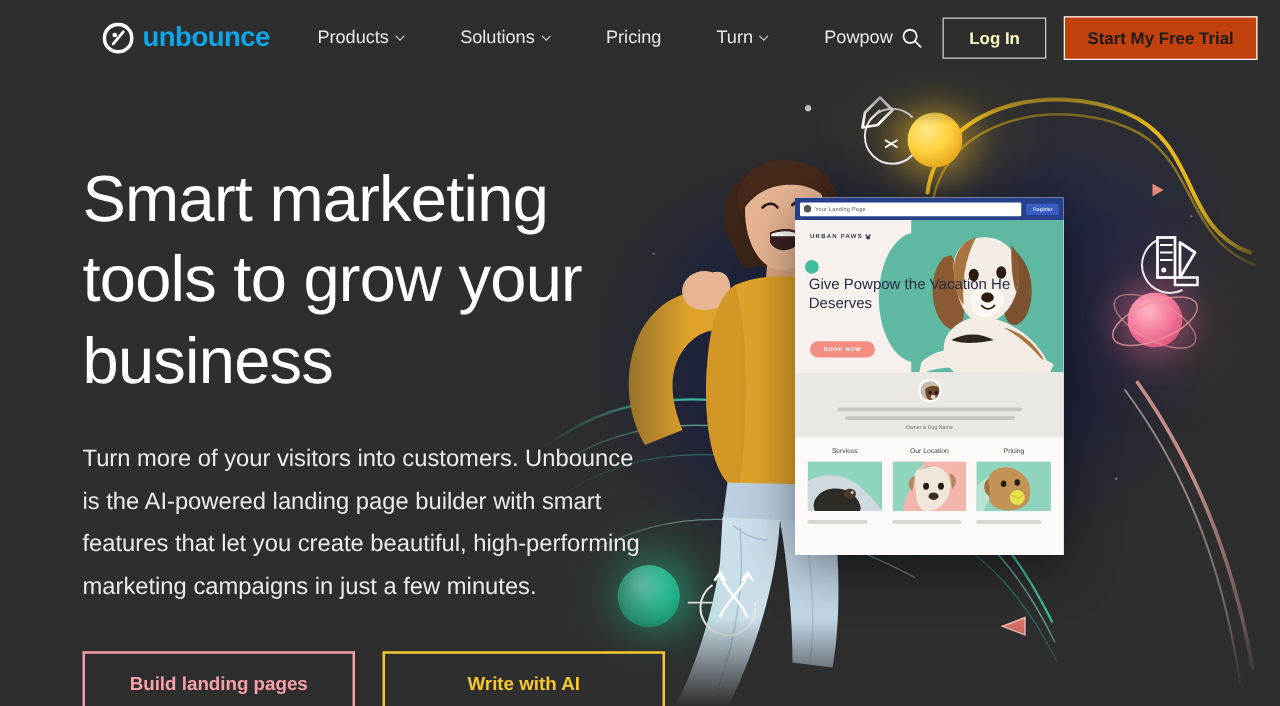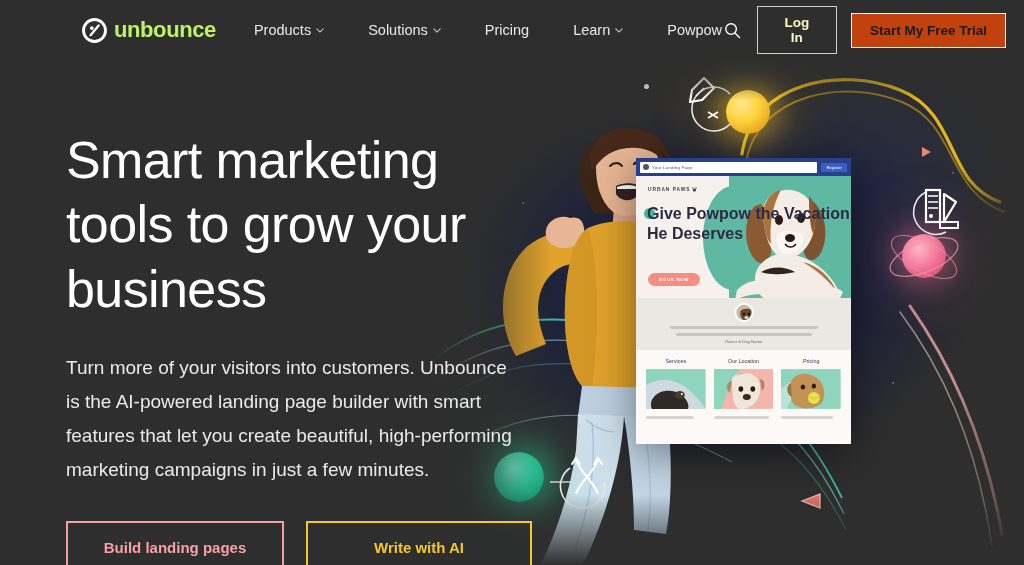--- a/index.html
+++ b/index.html
@@ -11,21 +11,21 @@
   }
   .page { position:relative; width:1024px; height:565px; background:#2e2e2e; overflow:hidden; }
 
   
   .header {
     position:absolute; top:0; left:0; width:1024px; height:60px;
     display:flex; align-items:center; z-index:60;
   }
   .brand { display:flex; align-items:center; gap:7px; margin-left:82px; }
   .brand-mark { width:25px; height:25px; flex:0 0 25px; }
-  .brand-word { font-size:22px; font-weight:700; color:#bef264; letter-spacing:-0.4px; }
+  .brand-word { font-size:22px; font-weight:700; color:#0ea5e9; letter-spacing:-0.4px; }
 
   .nav { display:flex; align-items:center; margin-left:38px; gap:44px; }
   .nav-item {
     display:flex; align-items:center; gap:5px;
     font-size:14.5px; color:#e8e8e8; cursor:pointer; white-space:nowrap;
   }
   .chev { width:8px; height:5px; flex:0 0 8px; opacity:.85; }
 
   .header-right { margin-left:auto; display:flex; align-items:center; gap:14px; margin-right:18px; }
   .search-btn { width:22px; height:22px; cursor:pointer; display:flex; align-items:center; justify-content:center; }
@@ -75,21 +75,21 @@
   .mk-bar { height:18px; background:#26408b; display:flex; align-items:center; padding:0 4px; }
   .mk-urlwrap { flex:1; height:11px; background:#fff; border-radius:1px; display:flex; align-items:center; gap:3px; padding:0 3px; }
   .mk-dot { width:6px; height:6px; border-radius:50%; background:#555; flex:0 0 6px; }
   .mk-url { font-size:4.4px; color:#555; letter-spacing:.2px; }
   .mk-btn { background:#3a5dc4; color:#fff; font-size:4.2px; padding:2px 5px; margin-left:4px; border-radius:1px; }
 
   .mk-hero { position:relative; height:122px; background:#f7f1ee; overflow:hidden; }
   .mk-teal { position:absolute; right:0; top:0; width:122px; height:122px; background:#5fb8a2; }
   .mk-teal:after{ content:""; position:absolute; left:-26px; top:10px; width:60px; height:104px; background:#5fb8a2; border-radius:50% 0 0 50%;}
   .mk-logo { position:absolute; left:12px; top:11px; font-size:4.8px; font-weight:700; letter-spacing:1px; color:#3a3a50; display:flex; align-items:center; gap:2px;}
-  .mk-h1 { position:absolute; left:11px; top:28px; font-size:16px; line-height:1.28; color:#2b2b44; font-weight:700; }
+  .mk-h1 { position:absolute; left:11px; top:44px; font-size:12px; line-height:1.28; color:#2b2b44; font-weight:400; }
   .mk-greendot { position:absolute; left:8px; top:32px; width:11px; height:11px; border-radius:50%; background:#3fbd9a; }
   .mk-book { position:absolute; left:12px; top:97px; background:#f58d83; color:#fff; font-size:4.4px; font-weight:700; letter-spacing:.6px; padding:4px 11px; border-radius:9px;}
   .mk-dog { position:absolute; right:-4px; top:6px; width:128px; height:118px; }
 
   .mk-mid { position:relative; height:52px; background:#ebe8e4; }
   .mk-ava { position:absolute; left:50%; transform:translateX(-50%); top:5px; width:19px; height:19px; border-radius:50%; background:#b3a598; border:2px solid #fff; overflow:hidden;}
   .mk-line { position:absolute; left:50%; transform:translateX(-50%); height:3px; background:#c9c5c0; border-radius:2px;}
   .mk-cap { position:absolute; left:0; right:0; top:41px; text-align:center; font-size:4.2px; color:#6a6a6a; }
 
   .mk-bot { position:relative; height:94px; background:#fdf9f7; padding:8px 10px 0; }
@@ -396,21 +396,21 @@
       <div class="nav-item">
         <span>Solutions</span>
         <svg class="chev" viewBox="0 0 10 6">
             <path d="M1 1 L5 5 L9 1" fill="none" stroke="#e8e8e8" stroke-width="1.3" stroke-linecap="round"></path>
           </svg>
       </div>
       <div class="nav-item">
         <span>Pricing</span>
       </div>
       <div class="nav-item">
-        <span>Learn</span>
+        <span>Turn</span>
         <svg class="chev" viewBox="0 0 10 6">
             <path d="M1 1 L5 5 L9 1" fill="none" stroke="#e8e8e8" stroke-width="1.3" stroke-linecap="round"></path>
           </svg>
       </div>
       <div class="nav-item">
         <span>Powpow</span>
       </div>
     </div>
 
     <div class="header-right">

